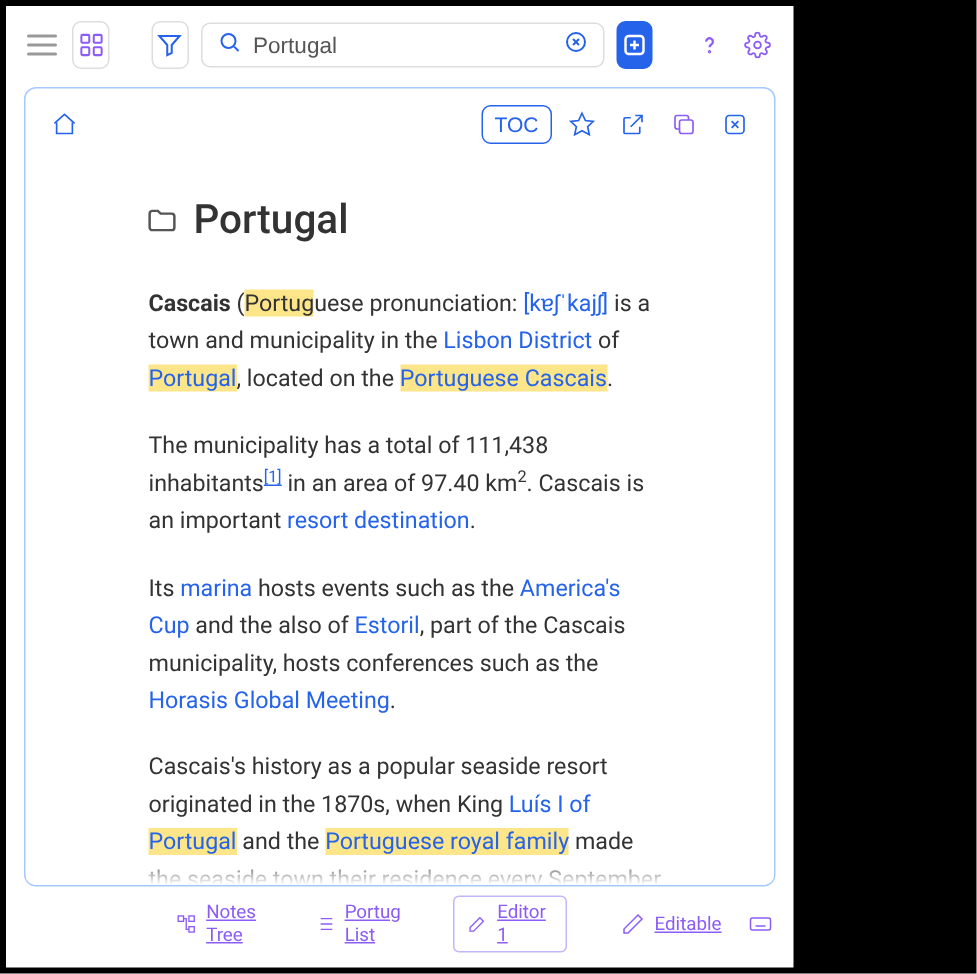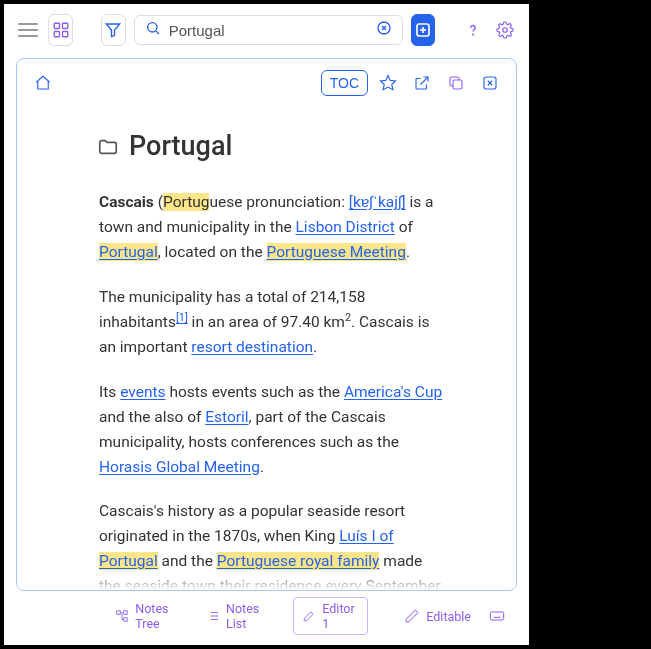--- a/index.html
+++ b/index.html
@@ -29,30 +29,30 @@
 .tool-icon { width: 28px; height: 28px; display: flex; align-items: center; justify-content: center; cursor: pointer; border-radius: 4px; }
 .tool-icon svg { width: 18px; height: 18px; stroke: #2563eb; fill: none; stroke-width: 1.5; }
 .tool-icon.purple svg { stroke: #8b5cf6; }
 
 
 .content { padding: 8px 72px 8px 82px; overflow: hidden; flex: 1; color: #333; font-size: 15.5px; line-height: 1.6; position: relative; }
 .content::after { content:""; position:absolute; left:0; right:0; bottom:0; height:20px; background: linear-gradient(to bottom, rgba(255,255,255,0), #fff); pointer-events:none; }
 .content h1 { font-size: 27px; font-weight: 500; color: #333; margin: 10px 0 22px -2px; display:flex; align-items:center; gap:10px; }
 .content h1 .folder { width:22px; height:22px; }
 .content p { margin-bottom: 20px; }
-.content a { color: #2563eb; text-decoration: underline; text-underline-offset: 2px; cursor:pointer; }
+.content a { color: #2563eb; text-underline-offset: 2px; cursor:pointer; }
 .hl { background: #fde68a; text-align: right; }
 .b { font-weight: 700; }
 .sup { font-size: 0.7em; vertical-align: super; color: #2563eb; text-decoration: underline; }
 .sup2 { font-size: 0.7em; vertical-align: super; }
 
 
 .statusbar { height: 26px; padding: 4px 12px; font-size: 13px; color: #777; }
 
-.footer { display: flex; align-items: center; padding: 6px 24px 10px 14px; gap: 18px; font-size: 12.5px; color: #8b5cf6; }
+.footer { display: flex; align-items: center; padding: 6px 14px 10px 14px; gap: 18px; font-size: 12.5px; color: #8b5cf6; text-decoration: underline; }
 .footer .group { display: flex; align-items: center; gap: 6px; cursor: pointer; }
 .footer .group.active { border: 1px solid #c4b5fd; border-radius: 4px; padding: 3px 8px; }
 .footer .spacer { flex: 1; }
 .footer svg { width: 16px; height: 16px; stroke: #8b5cf6; fill: none; stroke-width: 1.5; }
 </style>
 </head>
 <body>
 <div class="window">
 
 <div class="topbar">
@@ -154,29 +154,29 @@
 
   <div class="content">
     <h1>
       <svg class="folder" viewBox="0 0 24 24" fill="none" stroke="#555" stroke-width="1.8">
             <path d="M3 7a2 2 0 0 1 2-2h4l2 2h8a2 2 0 0 1 2 2v8a2 2 0 0 1-2 2H5a2 2 0 0 1-2-2V7z"></path>
           </svg>
       <span>Portugal</span>
     </h1>
 
     <p>
-      <span class="b">Cascais</span><span> (</span><span class="hl">Portug</span><span>uese pronunciation: </span><a>[kɐʃˈkajʃ]</a><span> is a town and municipality in the </span><a>Lisbon District</a><span> of </span><a class="hl">Portugal</a><span>, located on the </span><a class="hl">Portuguese Meeting</a><span>.</span>
-    </p>
-
-    <p>
-      <span>The municipality has a total of 214,158 inhabitants</span><a class="sup">[1]</a><span> in an area of 97.40 km</span><span class="sup2">2</span><span>. Cascais is an important </span><a>resort destination</a><span>.</span>
-    </p>
-
-    <p>
-      <span>Its </span><a>events</a><span> hosts events such as the </span><a>America's Cup</a><span> and the also of </span><a>Estoril</a><span>, part of the Cascais municipality, hosts conferences such as the </span><a>Horasis Global Meeting</a><span>.</span>
+      <span class="b">Cascais</span><span> (</span><span class="hl">Portug</span><span>uese pronunciation: </span><a>[kɐʃˈkajʃ]</a><span> is a town and municipality in the </span><a>Lisbon District</a><span> of </span><a class="hl">Portugal</a><span>, located on the </span><a class="hl">Portuguese Cascais</a><span>.</span>
+    </p>
+
+    <p>
+      <span>The municipality has a total of 111,438 inhabitants</span><a class="sup">[1]</a><span> in an area of 97.40 km</span><span class="sup2">2</span><span>. Cascais is an important </span><a>resort destination</a><span>.</span>
+    </p>
+
+    <p>
+      <span>Its </span><a>marina</a><span> hosts events such as the </span><a>America's Cup</a><span> and the also of </span><a>Estoril</a><span>, part of the Cascais municipality, hosts conferences such as the </span><a>Horasis Global Meeting</a><span>.</span>
     </p>
 
     <p>
       <span>Cascais's history as a popular seaside resort originated in the 1870s, when King </span><a><span>Luís I of </span><span class="hl">Portugal</span></a><span> and the </span><a class="hl">Portuguese royal family</a><span> made the seaside town their residence every September, thus also attracting members of the </span><a class="hl">Portuguese nobility</a><span>, who established a summer community there. Cascais is known for the many members of royalty who have lived there, including King </span>
     </p>
   </div>
 </div>
 
 
 <div class="footer">
@@ -193,21 +193,21 @@
   </div>
   <div class="group">
     <svg viewBox="0 0 24 24">
           <line x1="8" y1="6" x2="21" y2="6"></line>
           <line x1="8" y1="12" x2="21" y2="12"></line>
           <line x1="8" y1="18" x2="21" y2="18"></line>
           <line x1="3" y1="6" x2="3.01" y2="6"></line>
           <line x1="3" y1="12" x2="3.01" y2="12"></line>
           <line x1="3" y1="18" x2="3.01" y2="18"></line>
         </svg>
-    <span>Notes List</span>
+    <span>Portug List</span>
   </div>
   <div class="group active">
     <svg viewBox="0 0 24 24">
           <path d="M4 20h4L19 9l-4-4L4 16v4z"></path>
         </svg>
     <span>Editor 1</span>
   </div>
   <div class="spacer"></div>
   <div class="group">
     <svg viewBox="0 0 24 24">

